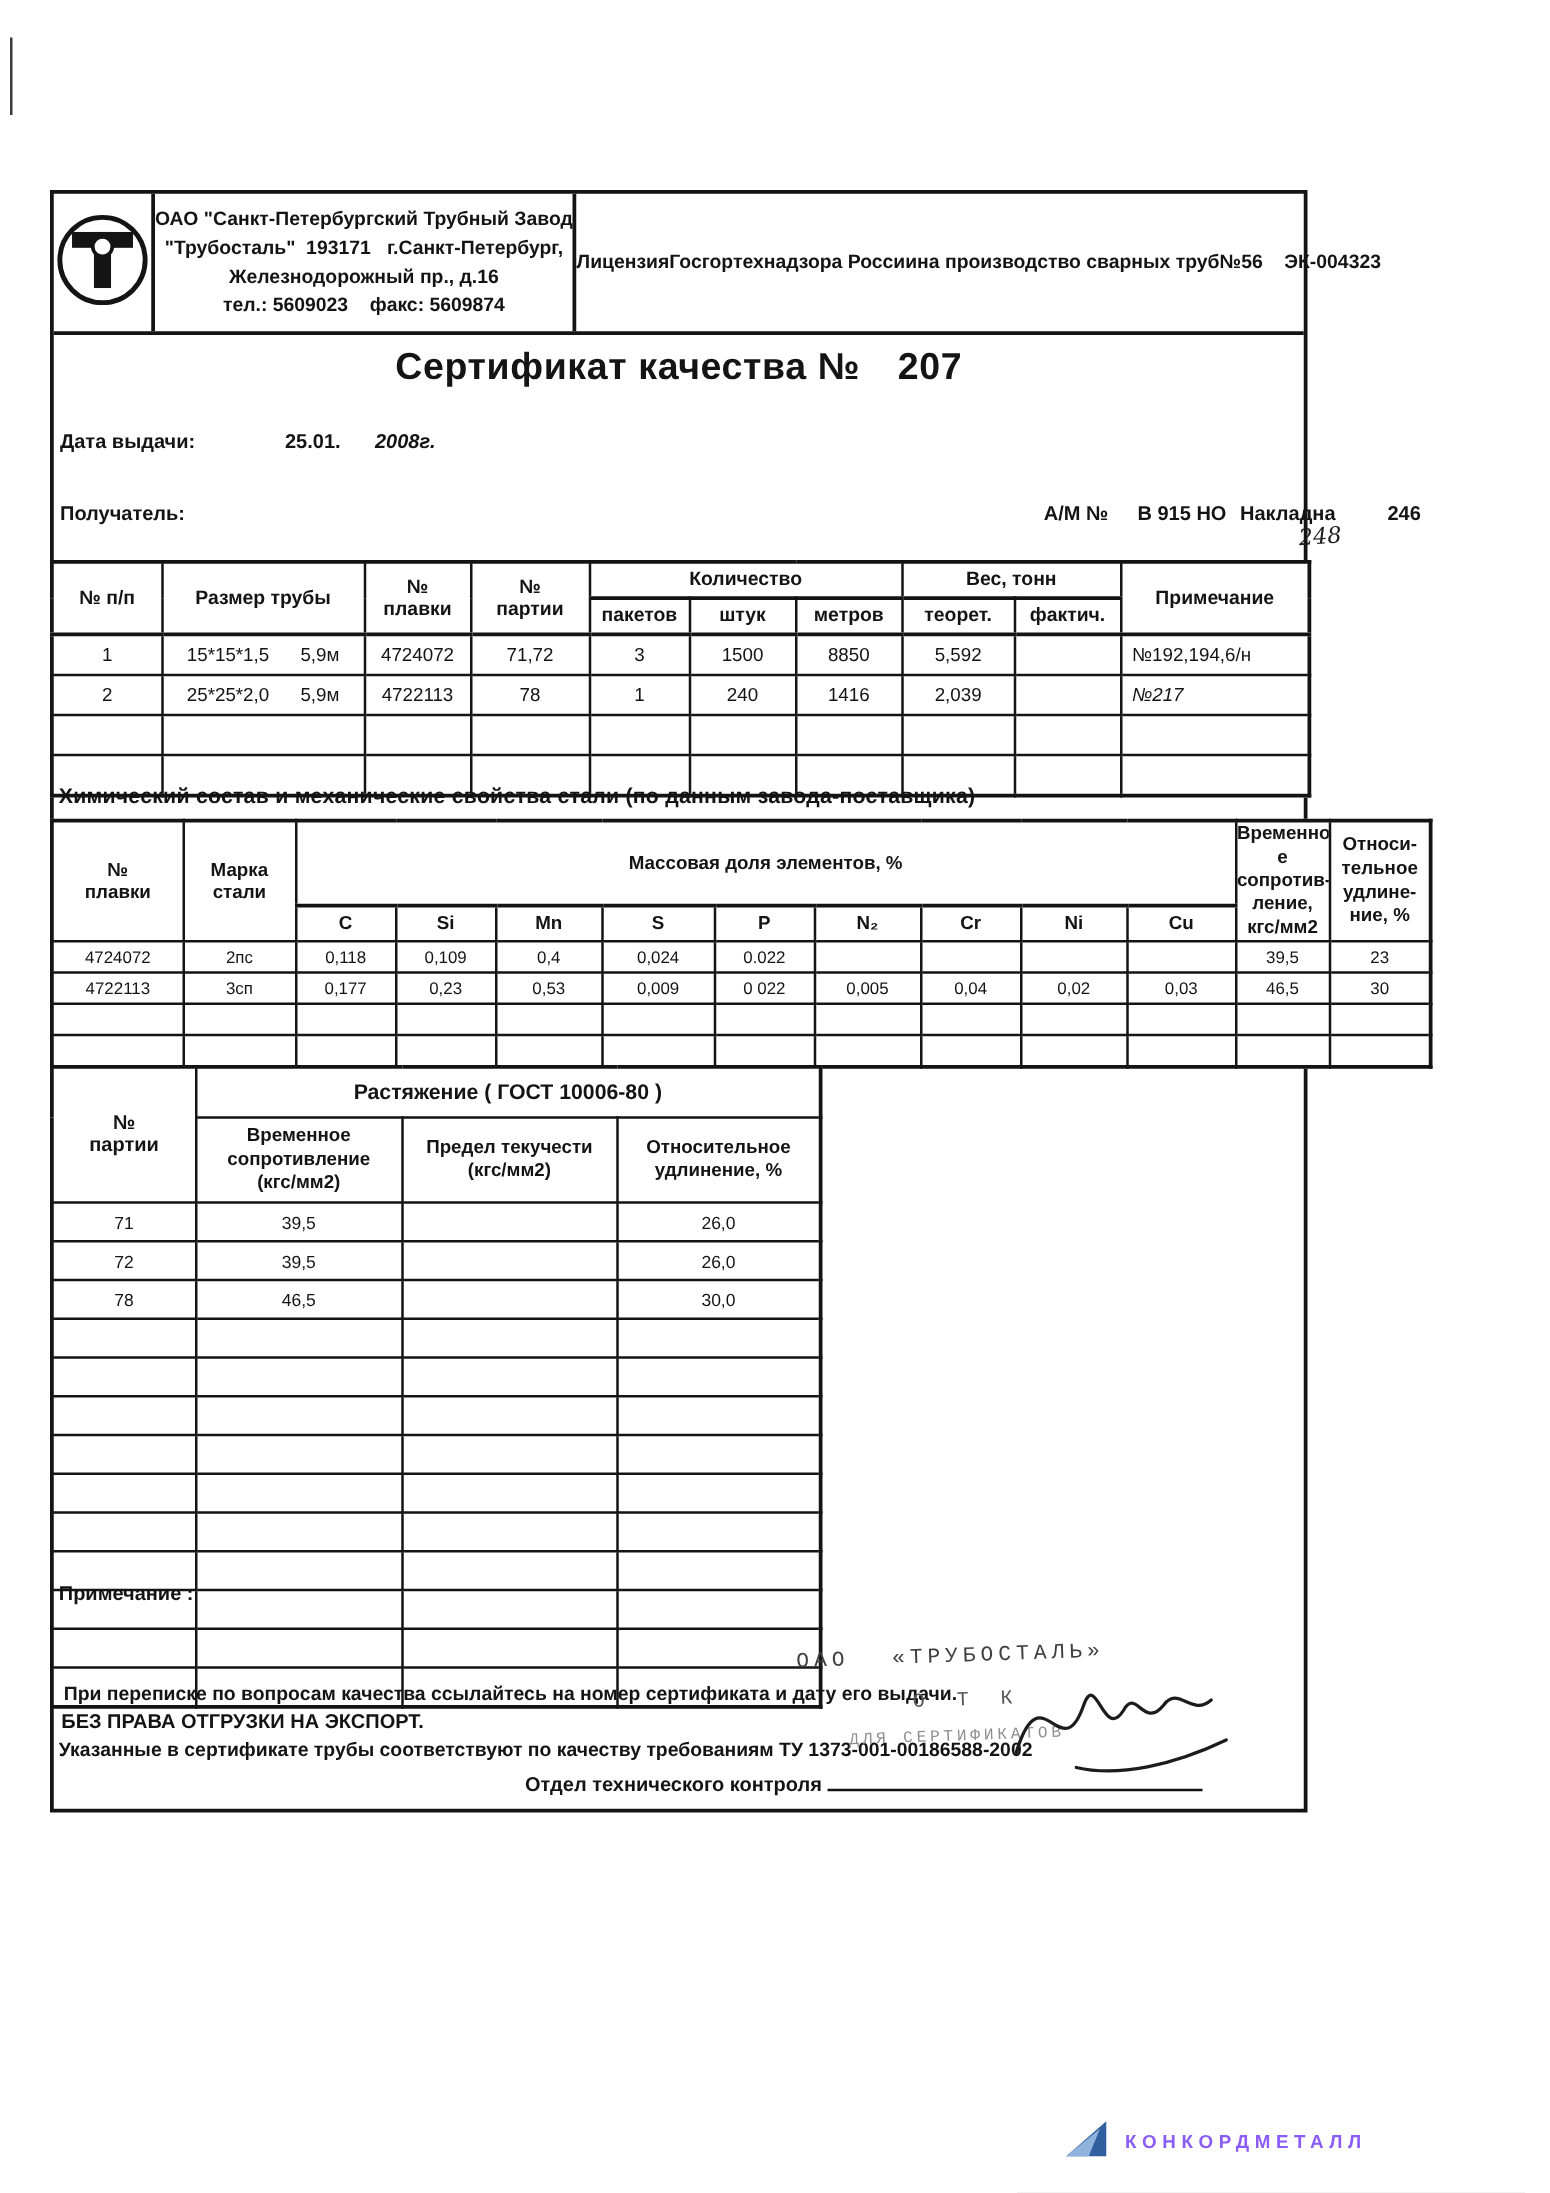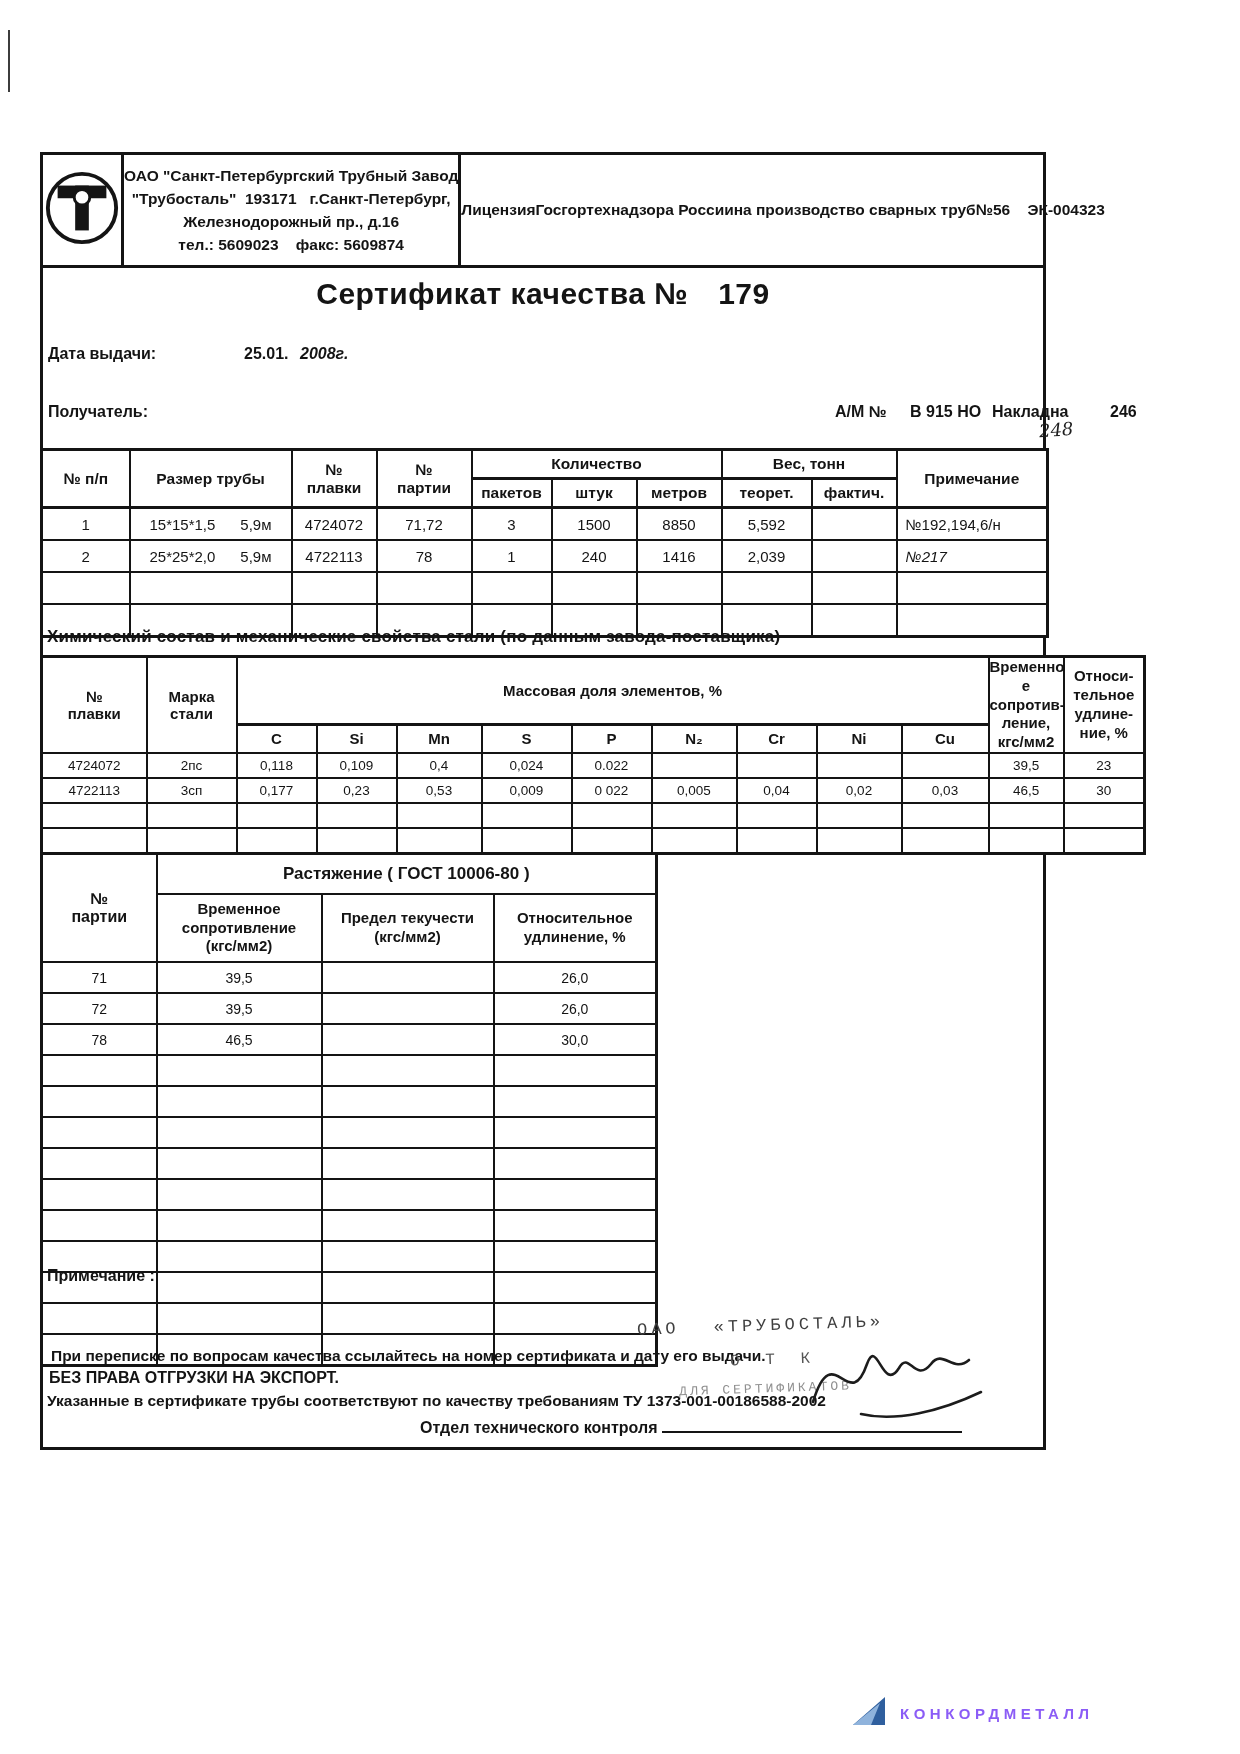--- a/index.html
+++ b/index.html
@@ -106,26 +106,26 @@
       </div>
       <div class="hdr-license">
         <div class="hdr-line">Лицензия</div>
         <div class="hdr-line">Госгортехнадзора России</div>
         <div class="hdr-line">на производство сварных труб</div>
         <div class="hdr-line">№56    ЭК-004323</div>
       </div>
     </div>
 
     <div class="title-row">
-      <span>Сертификат качества №</span><span class="title-num">179</span>
+      <span>Сертификат качества №</span><span class="title-num">207</span>
     </div>
 
     <div class="abs date-row fs16 b">
       <span class="abs" style="left:0;">Дата выдачи:</span>
-      <span class="abs" style="left:196px;">25.01.</span>
+      <span class="abs" style="left:180px;">25.01.</span>
       <span class="abs" style="left:252px;font-style:italic;">2008г.</span>
     </div>
     <div class="abs recip-row fs16 b">
       <span class="abs" style="left:0;">Получатель:</span>
       <span class="abs" style="left:787px;">А/М №</span>
       <span class="abs" style="left:862px;">В 915 НО</span>
       <span class="abs" style="left:944px;">Накладна</span>
       <span class="abs" style="left:1062px;">246</span>
     </div>
     <span class="abs hand" style="left:996px;top:264px;">248</span>

